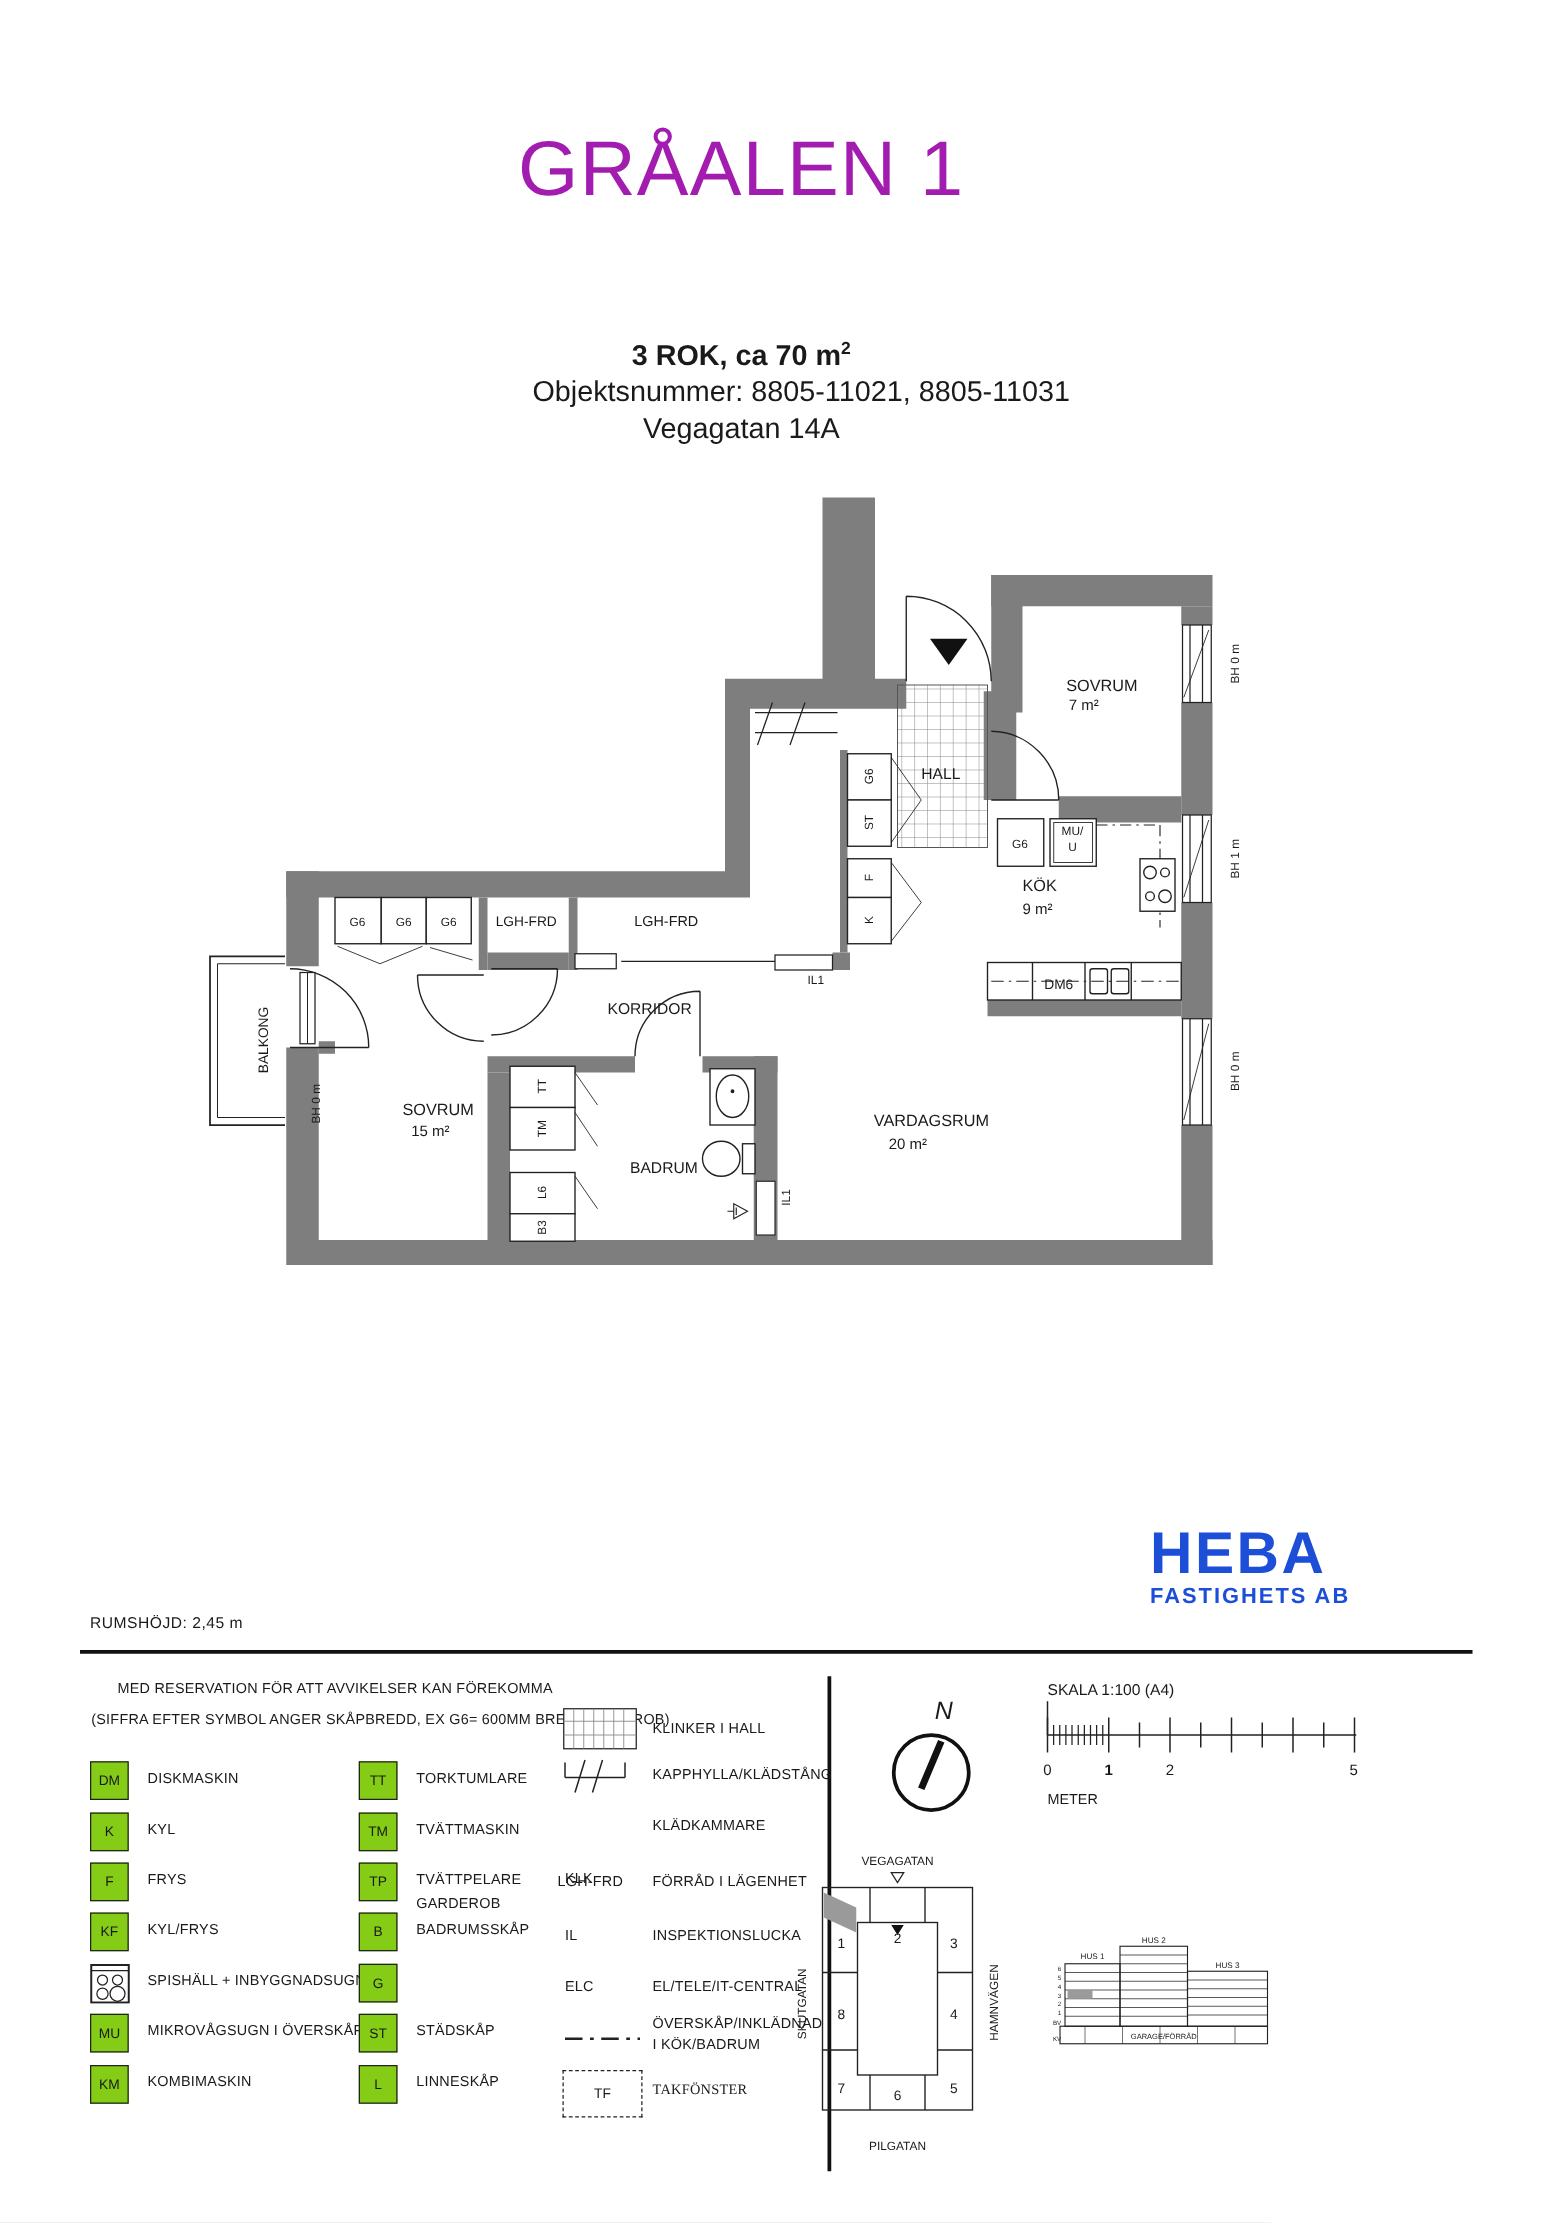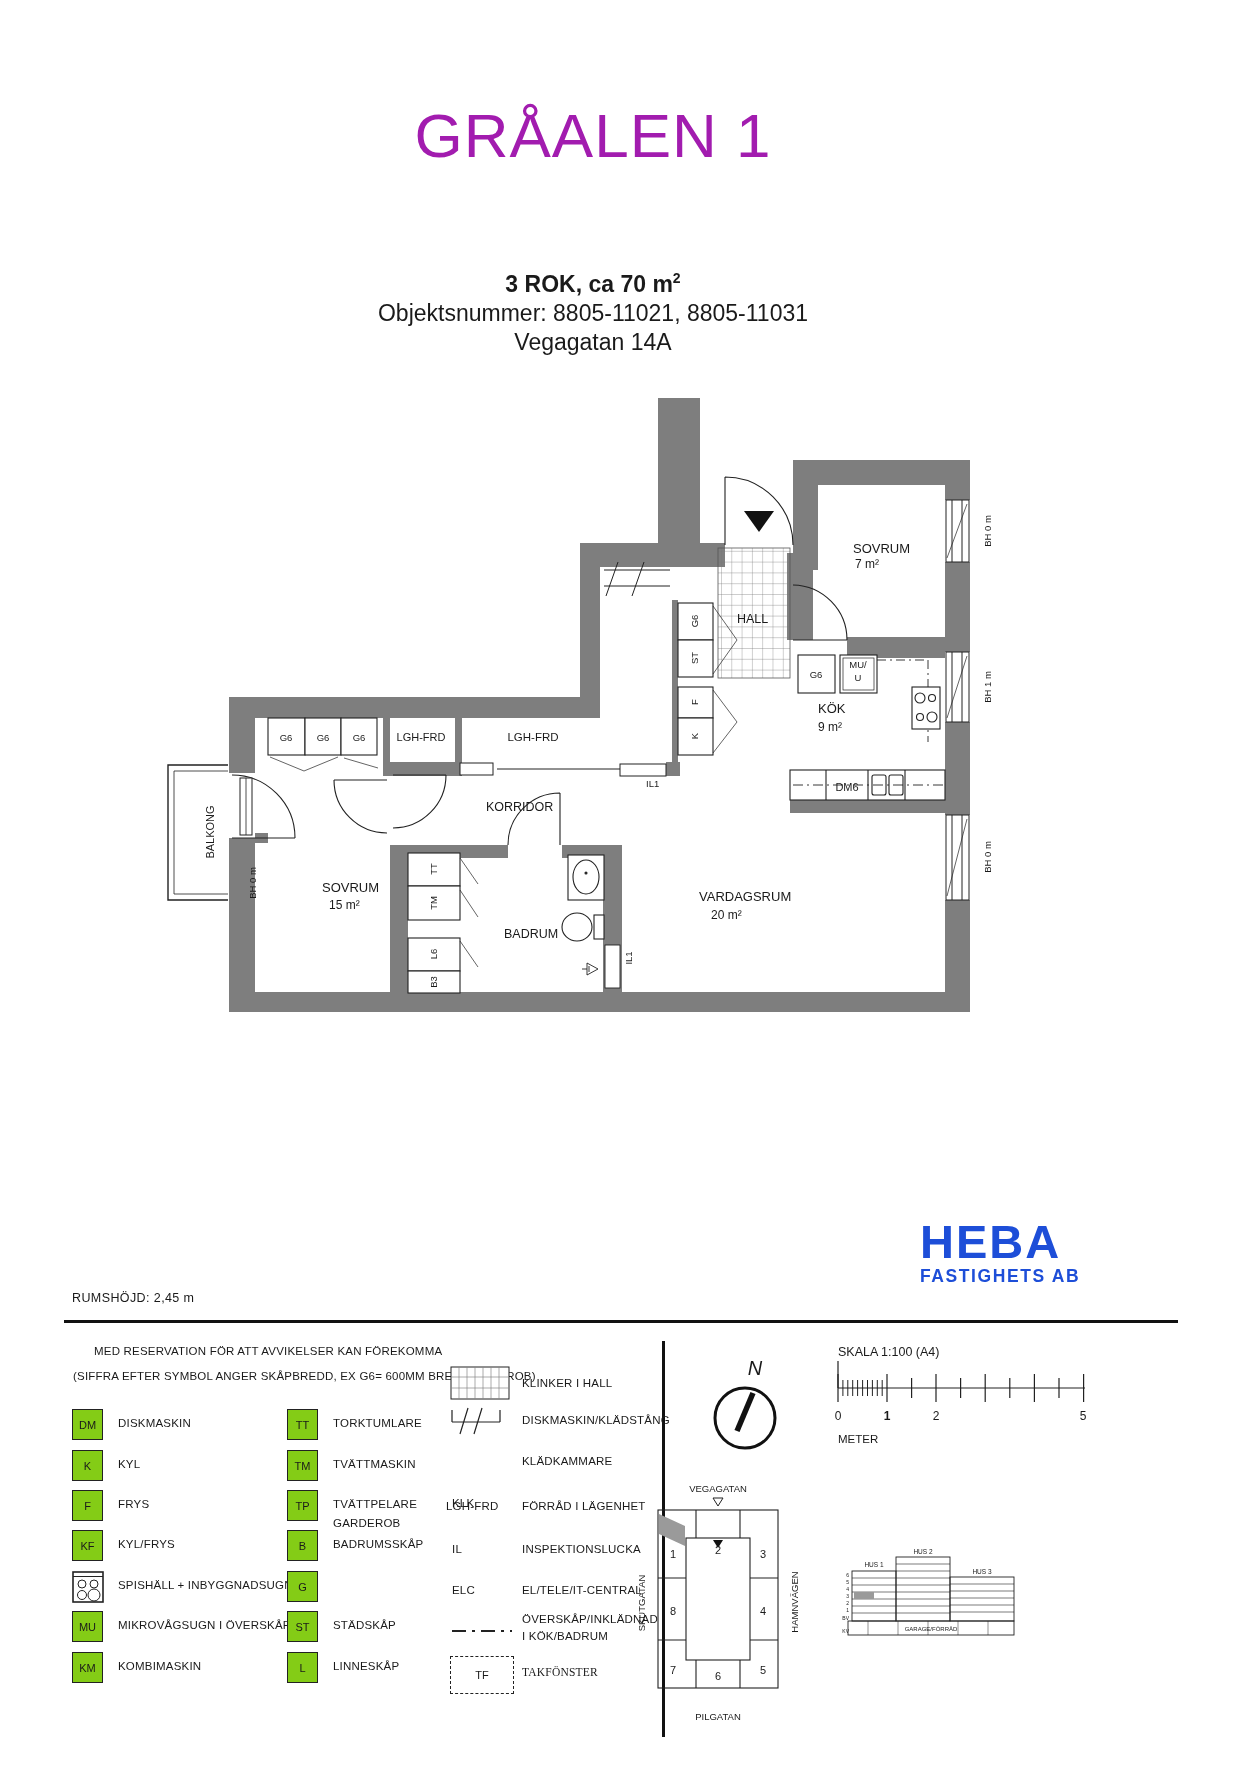--- a/index.html
+++ b/index.html
@@ -4,21 +4,21 @@
 <style>
   html,body{margin:0;padding:0;background:#e8e8e8;}
   #page{position:relative;width:1241px;height:1778px;background:#ffffff;overflow:hidden;
         font-family:"Liberation Sans", sans-serif;color:#1a1a1a;}
   .abs{position:absolute;white-space:nowrap;}
   .ctr{left:0;width:1186px;text-align:center;}
   #title{top:100px;font-size:62px;letter-spacing:1px;color:#a21caf;}
   #subtitle{top:186px;font-size:34px;color:#222;}
   #rokline{top:270px;font-size:23px;font-weight:bold;}
   #rokline sup{font-size:14px;}
-  #objline{top:300px;font-size:23px;}
+  #objline{top:300px;font-size:23px;padding-left:48px;}
   #addrline{top:329px;font-size:23px;}
   #rumshojd{left:72px;top:1291px;font-size:12.5px;letter-spacing:.4px;}
   #hrule{left:64px;top:1320px;width:1114px;height:3px;background:#111;}
   #vrule{left:662px;top:1341px;width:2.5px;height:396px;background:#111;}
   #heba{left:920px;top:1218px;color:#273286;line-height:1;}
   #heba .big{font-size:47px;font-weight:bold;letter-spacing:2px;}
   #heba .small{font-size:17.5px;font-weight:bold;letter-spacing:1.6px;margin-top:3px;}
   .note{font-size:11.5px;letter-spacing:.2px;}
   .symbox{position:absolute;width:29px;height:29px;border:1.6px solid #222;display:flex;
           align-items:center;justify-content:center;font-size:11px;background:#84cc16;}
@@ -277,21 +277,21 @@
   <div class="leglab" style="left:333px;top:1660px;">LINNESKÅP</div>
 
   <svg class="abs" style="left:450px;top:1366px;" width="60" height="34" viewBox="0 0 60 34">
     <rect x="1" y="1" width="58" height="32" fill="#fff" stroke="#222"></rect>
     <path d="M9,1 V33 M17,1 V33 M25,1 V33 M33,1 V33 M41,1 V33 M49,1 V33 M1,11 H59 M1,22 H59" stroke="#888" stroke-width="0.7" fill="none"></path>
   </svg>
   <div class="leglab" style="left:522px;top:1377px;">KLINKER I HALL</div>
   <svg class="abs" style="left:450px;top:1406px;" width="52" height="30" viewBox="0 0 52 30">
     <path d="M2,4 V16 M2,16 H50 M50,4 V16 M18,2 L10,28 M32,2 L24,28" fill="none" stroke="#222" stroke-width="1.2"></path>
   </svg>
-  <div class="leglab" style="left:522px;top:1414px;">DISKMASKIN/KLÄDSTÅNG</div>
+  <div class="leglab" style="left:522px;top:1414px;">KAPPHYLLA/KLÄDSTÅNG</div>
   <div class="symtxt" style="left:452px;top:1497px;">KLK</div>
   <div class="leglab" style="left:522px;top:1455px;">KLÄDKAMMARE</div>
   <div class="symtxt" style="left:446px;top:1500px;">LGH-FRD</div>
   <div class="leglab" style="left:522px;top:1500px;">FÖRRÅD I LÄGENHET</div>
   <div class="symtxt" style="left:452px;top:1543px;">IL</div>
   <div class="leglab" style="left:522px;top:1543px;">INSPEKTIONSLUCKA</div>
   <div class="symtxt" style="left:452px;top:1584px;">ELC</div>
   <div class="leglab" style="left:522px;top:1584px;">EL/TELE/IT-CENTRAL</div>
   <svg class="abs" style="left:450px;top:1624px;" width="64" height="14" viewBox="0 0 64 14">
     <line x1="2" y1="7" x2="62" y2="7" stroke="#222" stroke-width="2" stroke-dasharray="14 6 3 6"></line>

